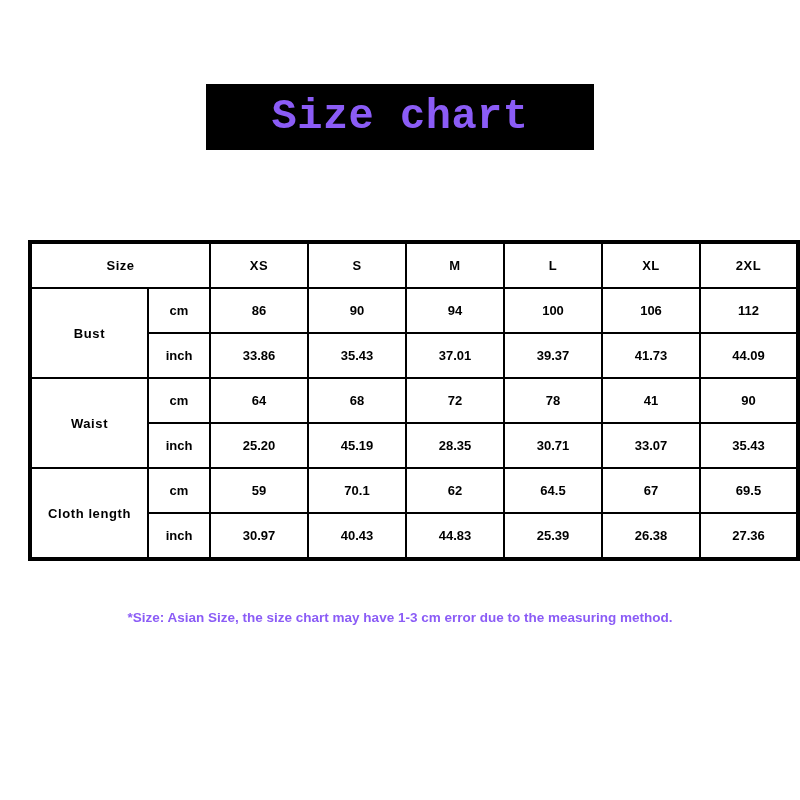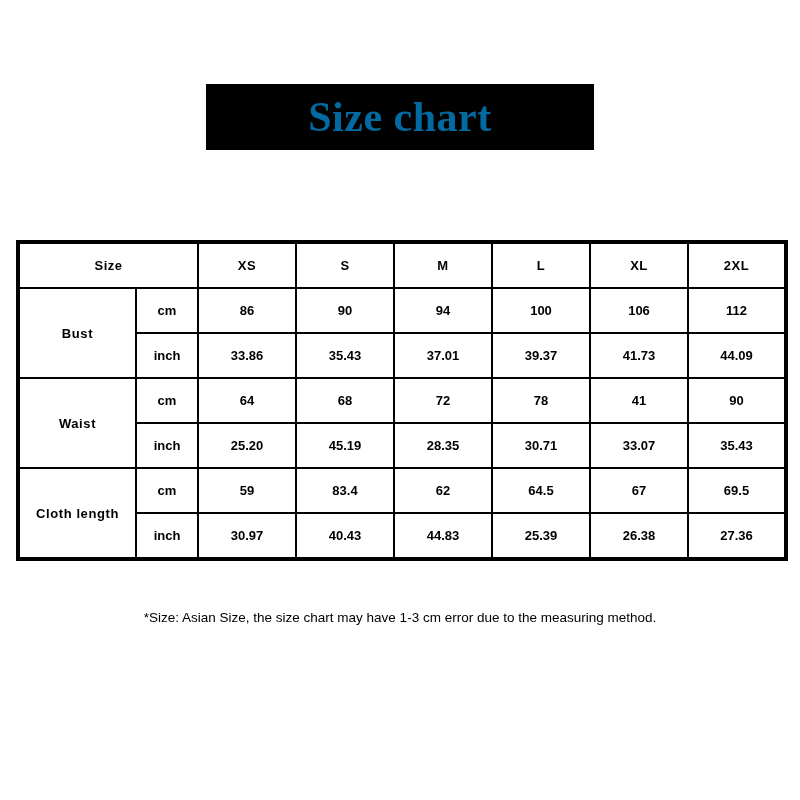--- a/index.html
+++ b/index.html
@@ -28,32 +28,32 @@
     left: 206px;
     top: 84px;
     width: 388px;
     height: 66px;
     background: #000000;
     display: flex;
     align-items: center;
     justify-content: center;
   }
   .title-text {
-    color: #0369a1;
-    font-family: Liberation Serif, serif;
+    color: #8b5cf6;
+    font-family: Liberation Mono, monospace;
     font-weight: bold;
     font-size: 42px;
     letter-spacing: 0.5px;
     line-height: 1;
   }
 
   
   .table-wrap {
     position: absolute;
-    left: 16px;
+    left: 28px;
     top: 240px;
     width: 768px;
   }
   table.size-chart {
     border-collapse: collapse;
     width: 768px;
     table-layout: fixed;
   }
   table.size-chart td,
   table.size-chart th {
@@ -91,23 +91,23 @@
   }
 
   
   .footnote {
     position: absolute;
     left: 0;
     top: 610px;
     width: 800px;
     text-align: center;
     font-size: 13.5px;
-    font-weight: normal;
+    font-weight: bold;
     font-family: "Liberation Sans", sans-serif;
-    color: #000000;
+    color: #8b5cf6;
   }
 </style>
 </head>
 <body>
 
 <div class="page">
 
   <div class="title-banner">
     <div class="title-text">Size chart</div>
   </div>
@@ -172,21 +172,21 @@
           <td class="value-cell">28.35</td>
           <td class="value-cell">30.71</td>
           <td class="value-cell">33.07</td>
           <td class="value-cell">35.43</td>
         </tr>
 
         <tr>
           <td class="row-label" rowspan="2">Cloth length</td>
           <td class="unit-cell">cm</td>
           <td class="value-cell">59</td>
-          <td class="value-cell">83.4</td>
+          <td class="value-cell">70.1</td>
           <td class="value-cell">62</td>
           <td class="value-cell">64.5</td>
           <td class="value-cell">67</td>
           <td class="value-cell">69.5</td>
         </tr>
         <tr>
           <td class="unit-cell">inch</td>
           <td class="value-cell">30.97</td>
           <td class="value-cell">40.43</td>
           <td class="value-cell">44.83</td>

